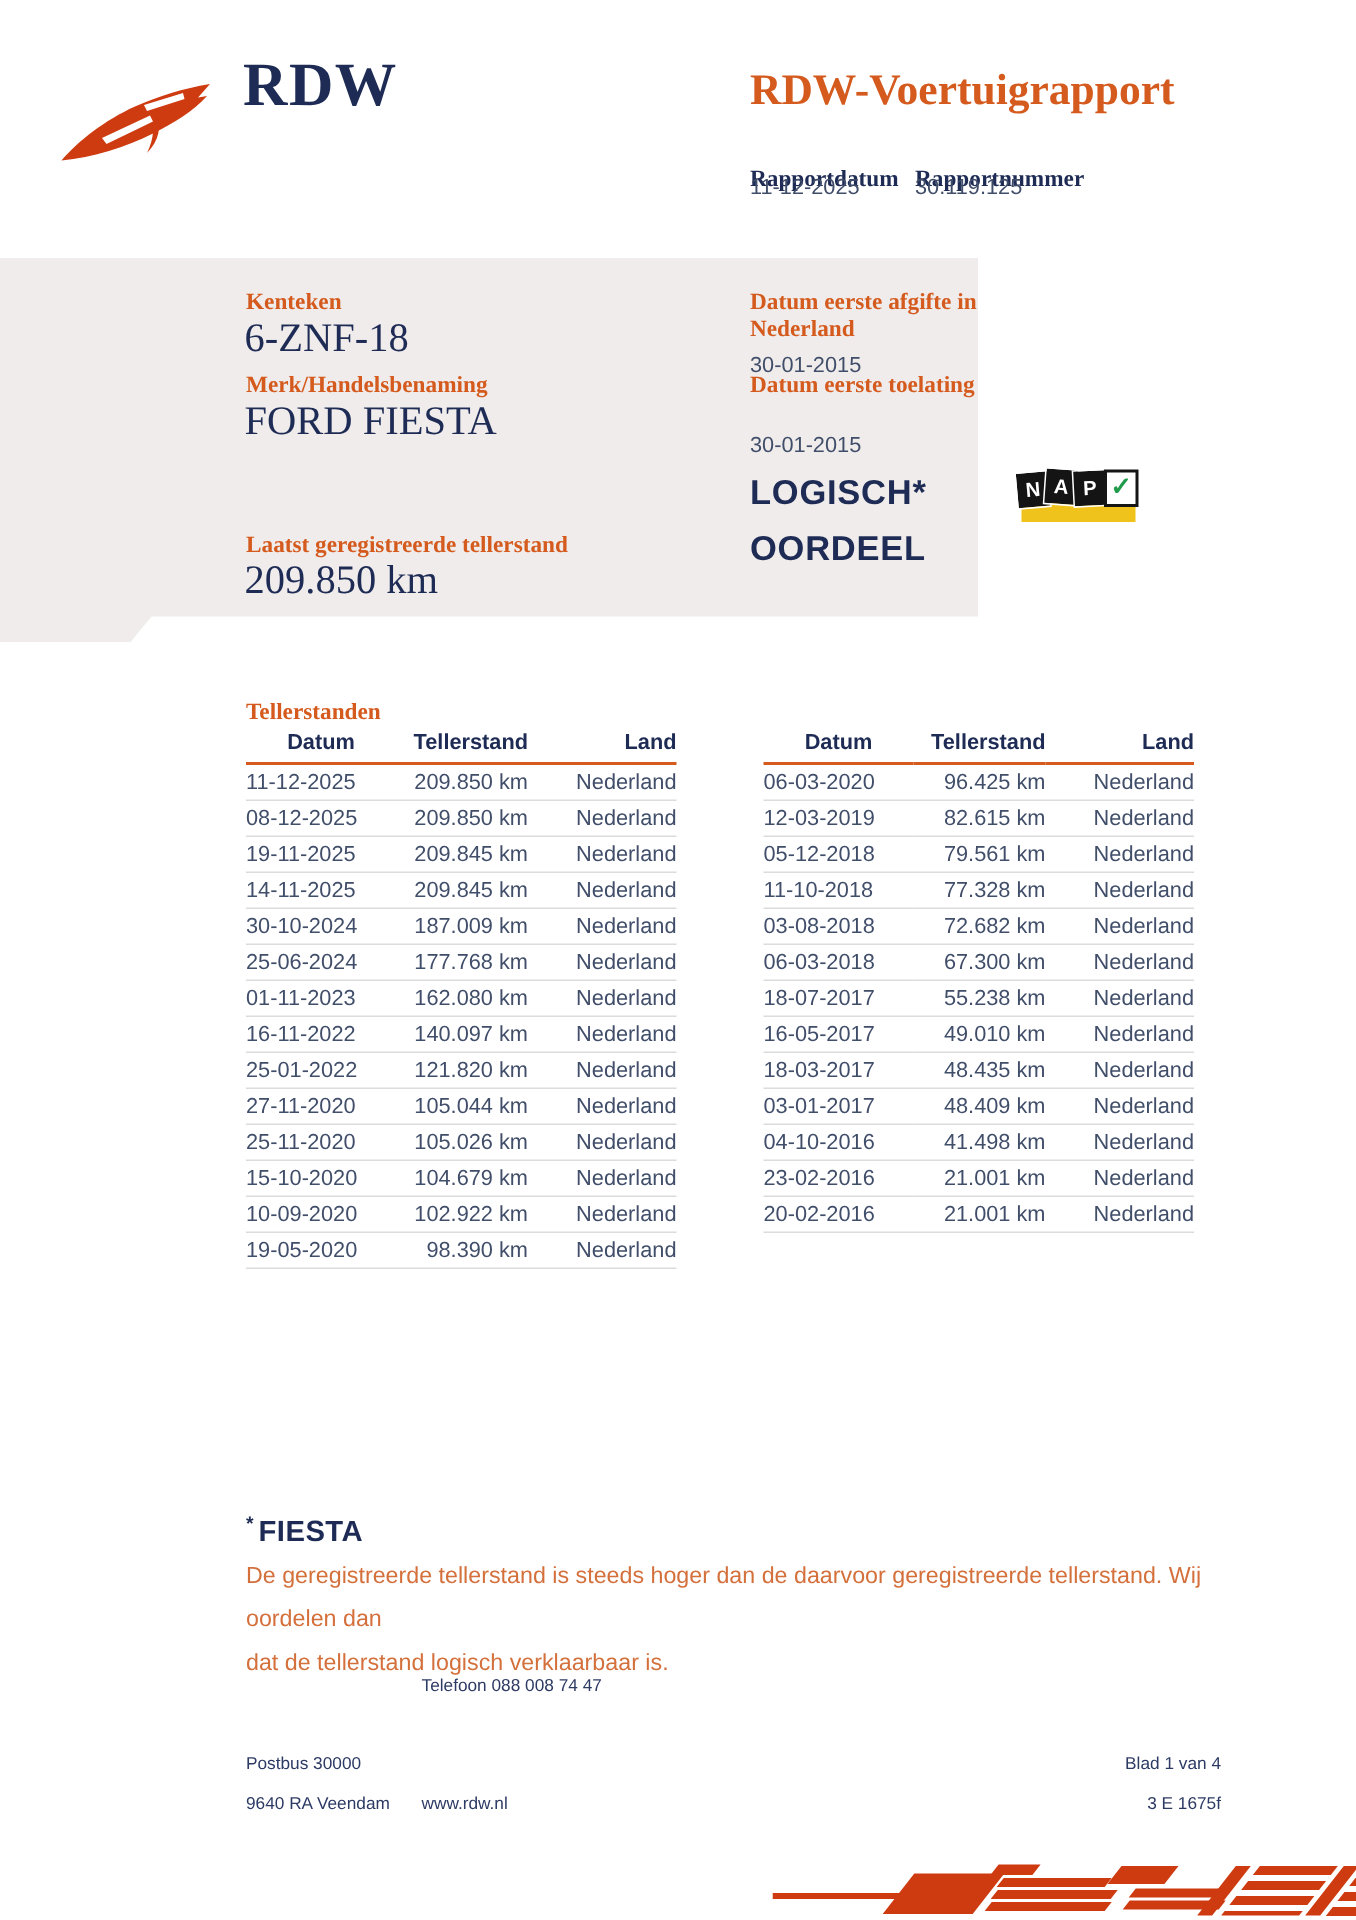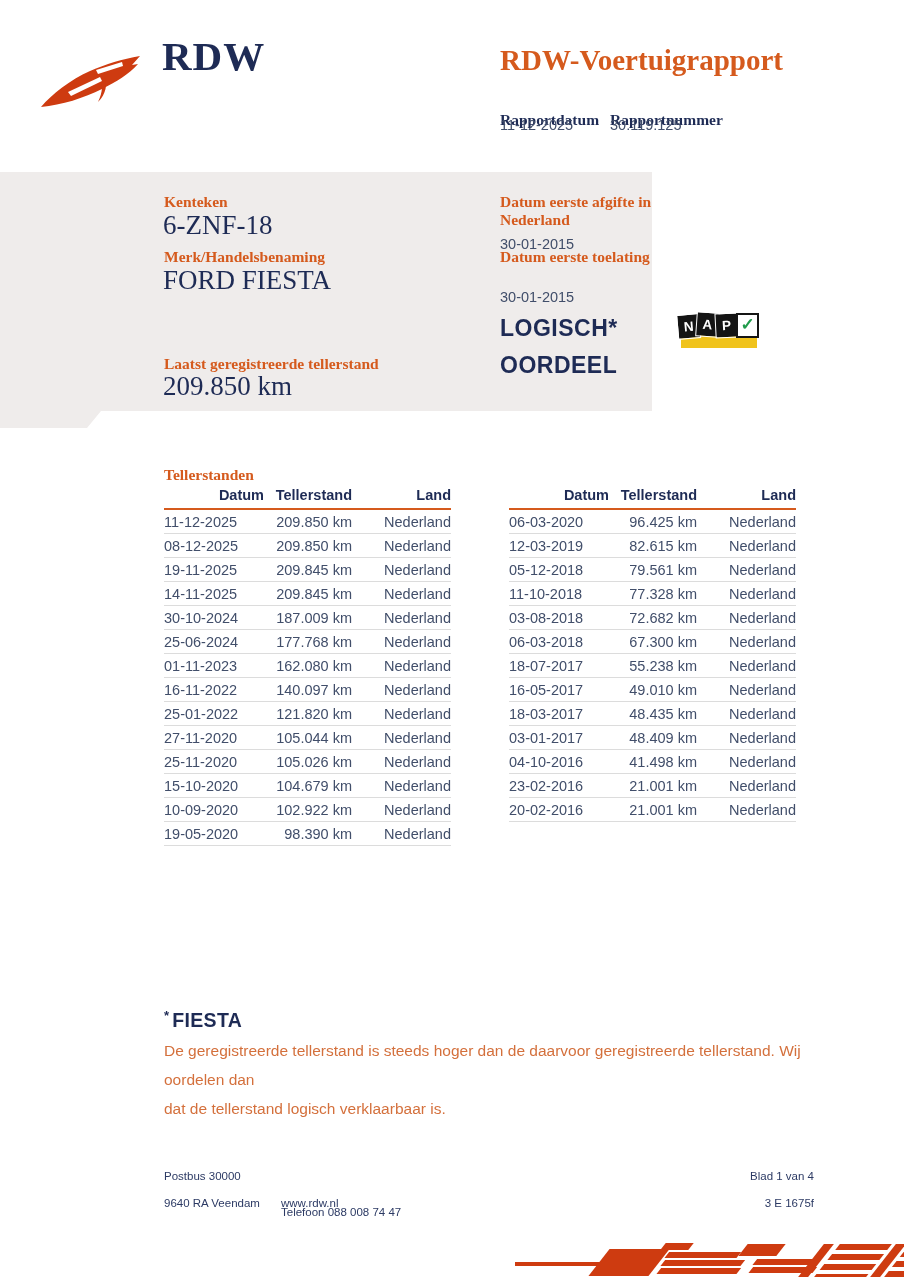--- a/index.html
+++ b/index.html
@@ -85,21 +85,21 @@
   table.km{
     position:absolute;top:487px;width:287px;border-collapse:collapse;table-layout:fixed;
     font-size:14.5px;color:var(--body_text);
   }
   table.km.left{left:164px;}
   table.km.right{left:509px;}
   table.km col.c1{width:100px;}
   table.km col.c2{width:88px;}
   table.km col.c3{width:99px;}
   table.km th{
-    font-weight:700;color:var(--navy);text-align:right;padding:0 0 5px 0;
+    font-weight:700;color:var(--navy);text-align:center;padding:0 0 5px 0;
     border-bottom:2px solid var(--orange_text);font-size:14.5px;
   }
   table.km th.num,table.km td:nth-child(2){text-align:right;}
   table.km th.last,table.km td:nth-child(3){text-align:right;}
   table.km td{padding:4px 0 3px 0;border-bottom:1px solid var(--separator);}
 
   
   .judge-title{
     position:absolute;left:164px;top:1008px;
     font-weight:700;font-size:19.5px;color:var(--navy);letter-spacing:.3px;
@@ -343,21 +343,21 @@
 
 <div class="judge-title">
   <span class="star">*</span><span>FIESTA</span>
 </div>
 <div class="judge-text">
   <div>De geregistreerde tellerstand is steeds hoger dan de daarvoor geregistreerde tellerstand. Wij oordelen dan</div>
   <div>dat de tellerstand logisch verklaarbaar is.</div>
 </div>
 
 <div class="footer-cell" style="left:164px;top:1170px;">Postbus 30000</div>
-<div class="footer-cell" style="left:281px;top:1206px;">Telefoon 088 008 74 47</div>
+<div class="footer-cell" style="left:281px;top:1118px;">Telefoon 088 008 74 47</div>
 <div class="footer-cell fr" style="top:1170px;">Blad 1 van 4</div>
 <div class="footer-cell" style="left:164px;top:1197px;">9640 RA Veendam</div>
 <div class="footer-cell" style="left:281px;top:1197px;">www.rdw.nl</div>
 <div class="footer-cell fr" style="top:1197px;">3 E 1675f</div>
 
 <div class="deco">
   <div class="el flat" style="left:0;top:21px;width:88px;height:3.5px;"></div>
   <div class="el" style="left:84px;top:8px;width:60px;height:27px;"></div>
   <div class="el" style="left:148px;top:2px;width:28px;height:7px;"></div>
   <div class="el" style="left:152px;top:11px;width:72px;height:5.5px;"></div>

